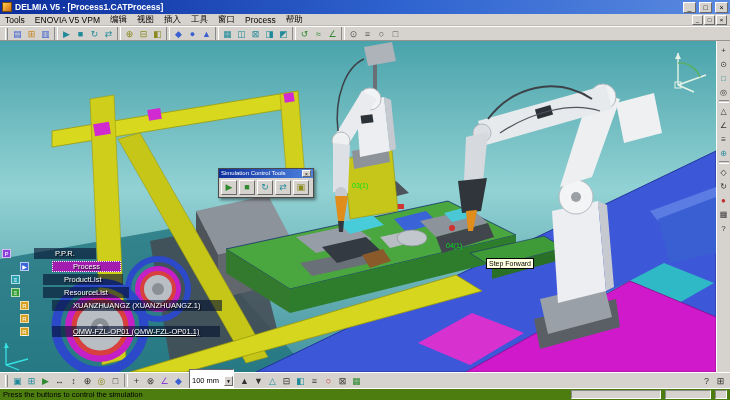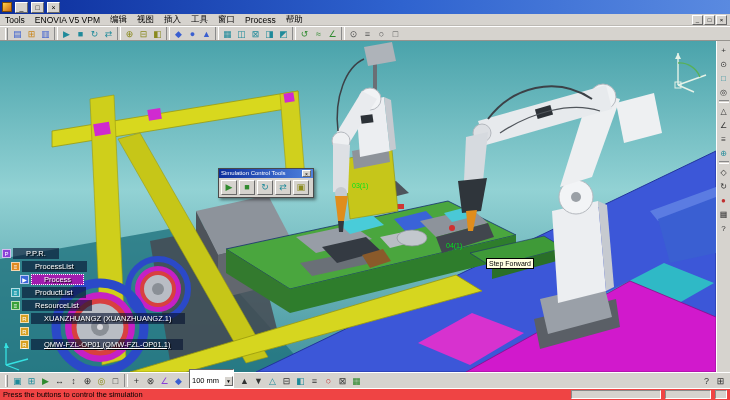--- a/index.html
+++ b/index.html
@@ -44,36 +44,36 @@
   .toolbar-bottom { position:absolute; left:0; right:0; bottom:12px; height:16px; background:#d6d3ce;
     border-top:1px solid #fff; display:flex; align-items:center; padding:0 3px; gap:1px; }
   .combo { height:24px; background:#fff; border:1px solid; border-color:#6a6a6a #fff #fff #6a6a6a;
     font-size:7.5px; display:flex; align-items:center; padding-left:2px; gap:2px; margin:0 3px; }
   .combo .cval { min-width:30px; }
   .combo .arrow { width:9px; height:10px; background:#d6d3ce; border:1px solid;
     border-color:#fff #6a6a6a #6a6a6a #fff; font-size:5px; line-height:9px; text-align:center; }
   .bspacer { flex:1; }
 
   
-  .statusbar { position:absolute; left:0; right:0; bottom:0; height:12px; background:#ef4444;
+  .statusbar { position:absolute; left:0; right:0; bottom:0; height:12px; background:#4d7c0f;
     border-top:1px solid #fff; display:flex; align-items:center; font-size:7.5px; padding:0 3px; gap:4px; color:#000; }
   .msg { flex:1; white-space:nowrap; overflow:hidden; }
   .sunken { height:9px; background:#d6d3ce; border:1px solid; border-color:#8a8a8a #fff #fff #8a8a8a; flex:none; }
 
   
   .workspace { position:absolute; top:41px; left:0; right:14px; bottom:28px; overflow:hidden; background:#5aacb4; }
   svg.scene { position:absolute; left:0; top:0; width:100%; height:100%; display:block; }
 
   
   .tree { position:absolute; left:2px; top:206px; z-index:5; font-size:7.5px; color:#fff; }
   .tree-item { display:flex; align-items:center; height:13px; gap:2px; }
   .ticon { width:9px; height:9px; flex:none; border:1px solid rgba(255,255,255,.65); }
   .ticon i { font-style:normal; font-size:6px; line-height:8px; display:block; text-align:center; color:#fff; }
-  .tlabel { background:rgba(6,18,48,.62); padding:0 12px; white-space:nowrap;
-    text-shadow:1px 1px 1px #000; border:1px solid transparent; }
+  .tlabel { background:rgba(6,18,48,.62); padding:0 20px; white-space:nowrap;
+    text-shadow:1px 1px 1px #000; border:1px solid transparent;margin-left:21px; }
   .tlabel.selected { background:#a21caf; border:1px dotted #fff;text-align:right; }
 
   
   .palette { position:absolute; background:#d6d3ce; border:1px solid #4a4a4a;
     box-shadow:2px 2px 3px rgba(0,0,0,.45); z-index:6; }
   .ptitle { height:9px; background:linear-gradient(90deg,#0c2e9c,#4f83df); color:#fff;
     font-size:6px; line-height:9px; padding:0 2px; display:flex; gap:2px; }
   .ptitle .pt { flex:1; white-space:nowrap; overflow:hidden; }
   .pclose { width:9px; height:7px; margin-top:1px; background:#d6d3ce; color:#000; flex:none;
     border:1px solid; border-color:#fff #6a6a6a #6a6a6a #fff; font-size:5px; line-height:6px; text-align:center; }
@@ -86,20 +86,21 @@
   .tooltipbox { position:absolute; background:#ffffe1; border:1px solid #000; color:#000;
     font-size:7px; line-height:9px; padding:0 2px; z-index:7; white-space:nowrap; }
 </style>
 </head>
 <body>
 
 <div id="app">
 
   <div class="titlebar">
     <span class="appicon"></span>
+    <span class="titletext">DELMIA V5 - [Process1.CATProcess]</span>
     <span class="wbtn">_</span>
     <span class="wbtn">□</span>
     <span class="wbtn">×</span>
   </div>
 
   <div class="menubar">
 
       <span class="menu-item">Tools</span>
 
       <span class="menu-item">ENOVIA V5 VPM</span>
@@ -404,26 +405,20 @@
 
     <div class="tree">
 
         <div class="tree-item" style="margin-left: 0px;">
           <span class="ticon" style="background: rgb(138, 64, 216);">
             <i>P</i>
           </span>
           <span class="tlabel">P.P.R.</span>
         </div>
 
-        <div class="tree-item" style="margin-left: 9px;">
-          <span class="ticon" style="background: rgb(224, 138, 32);">
-            <i>≡</i>
-          </span>
-          <span class="tlabel">ProcessList</span>
-        </div>
 
         <div class="tree-item" style="margin-left: 18px;">
           <span class="ticon" style="background: rgb(58, 102, 216);">
             <i>▶</i>
           </span>
           <span class="tlabel selected">Process</span>
         </div>
 
         <div class="tree-item" style="margin-left: 9px;">
           <span class="ticon" style="background: rgb(40, 160, 176);">

